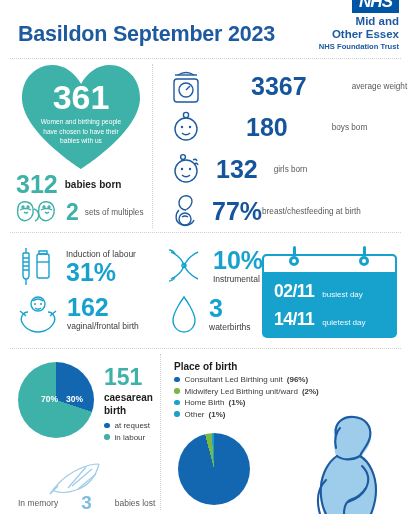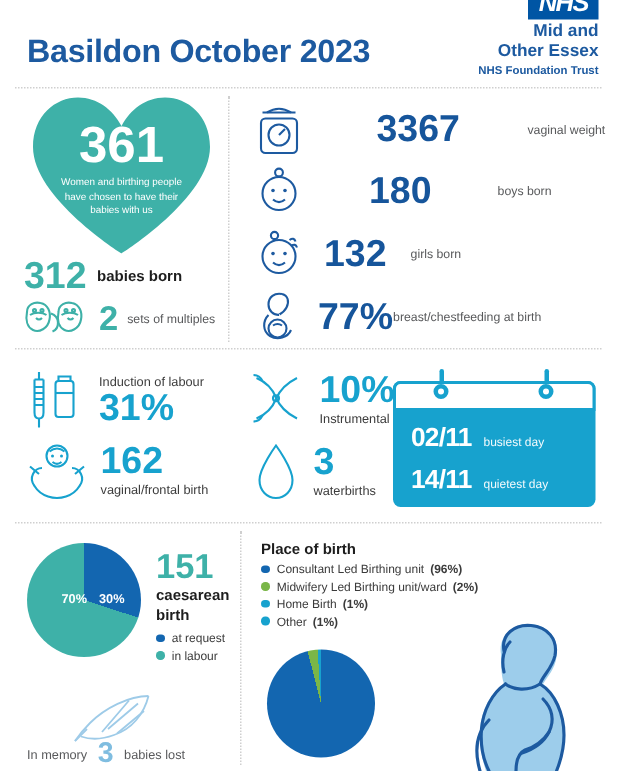--- a/index.html
+++ b/index.html
@@ -83,31 +83,31 @@
   .legend-t{font-size:8px;color:#3b3b3b;}
   .legend-p{font-size:8px;color:#3b3b3b;font-weight:bold;margin-left:4px;}
 
   .pob-title{position:absolute;left:174px;top:361px;font-size:10px;font-weight:bold;color:#1d1d1d;}
   .pob-legend{position:absolute;left:174px;top:375px;width:200px;}
 
   .caes-legend{position:absolute;left:104px;top:421px;}
   .caes-num{position:absolute;left:104px;top:366px;font-size:23px;font-weight:bold;color:#3eb1a8;line-height:1;}
   .caes-lbl{position:absolute;left:104px;top:392px;font-size:10px;font-weight:bold;color:#1d1d1d;line-height:1.25;}
 
-  .memory{position:absolute;left:18px;top:493px;display:flex;align-items:center;}
+  .memory{position:absolute;left:18px;top:493px;display:flex;align-items:center;gap:16px;}
   .mem-t{font-size:8.5px;color:#58595b;}
   .mem-n{font-size:19px;font-weight:bold;color:#7fbde0;margin:0 7px;line-height:1;}
 </style>
 </head>
 <body>
 
 <div class="page">
 
   <div class="header">
-    <div class="title">Basildon October 2023</div>
+    <div class="title">Basildon September 2023</div>
     <div class="nhs-block">
       <div class="nhs-logo">NHS</div>
       <div class="nhs-trust">
         <div>Mid and</div>
         <div>Other Essex</div>
       </div>
       <div class="nhs-sub">NHS Foundation Trust</div>
     </div>
   </div>
 
@@ -160,21 +160,21 @@
         <g fill="none" stroke="#1d5aa0" stroke-width="1.4">
           <path d="M7 9 h22"></path>
           <path d="M10 9 q8 -5 16 0"></path>
           <rect x="6" y="13" width="24" height="23" rx="3"></rect>
           <circle cx="18" cy="24" r="7"></circle>
           <path d="M18 24 l4 -4"></path>
         </g>
       </svg>
     </div>
     <div class="num dblue" style="font-size:25px;margin-left:9px;">3367</div>
-    <div class="lbl" style="margin-left:7px;">vaginal weight</div>
+    <div class="lbl" style="margin-left:7px;">average weight</div>
   </div>
 
   <div class="stat" style="left:168px;top:110px;gap:30px;">
     <div class="ico">
       <svg width="36" height="34" viewBox="0 0 36 34">
         <g fill="none" stroke="#1d5aa0" stroke-width="1.4">
           <circle cx="18" cy="5" r="2.6"></circle>
           <circle cx="18" cy="19" r="11"></circle>
           <circle cx="14" cy="17" r="1.2" fill="#1d5aa0" stroke="none"></circle>
           <circle cx="22" cy="17" r="1.2" fill="#1d5aa0" stroke="none"></circle>

